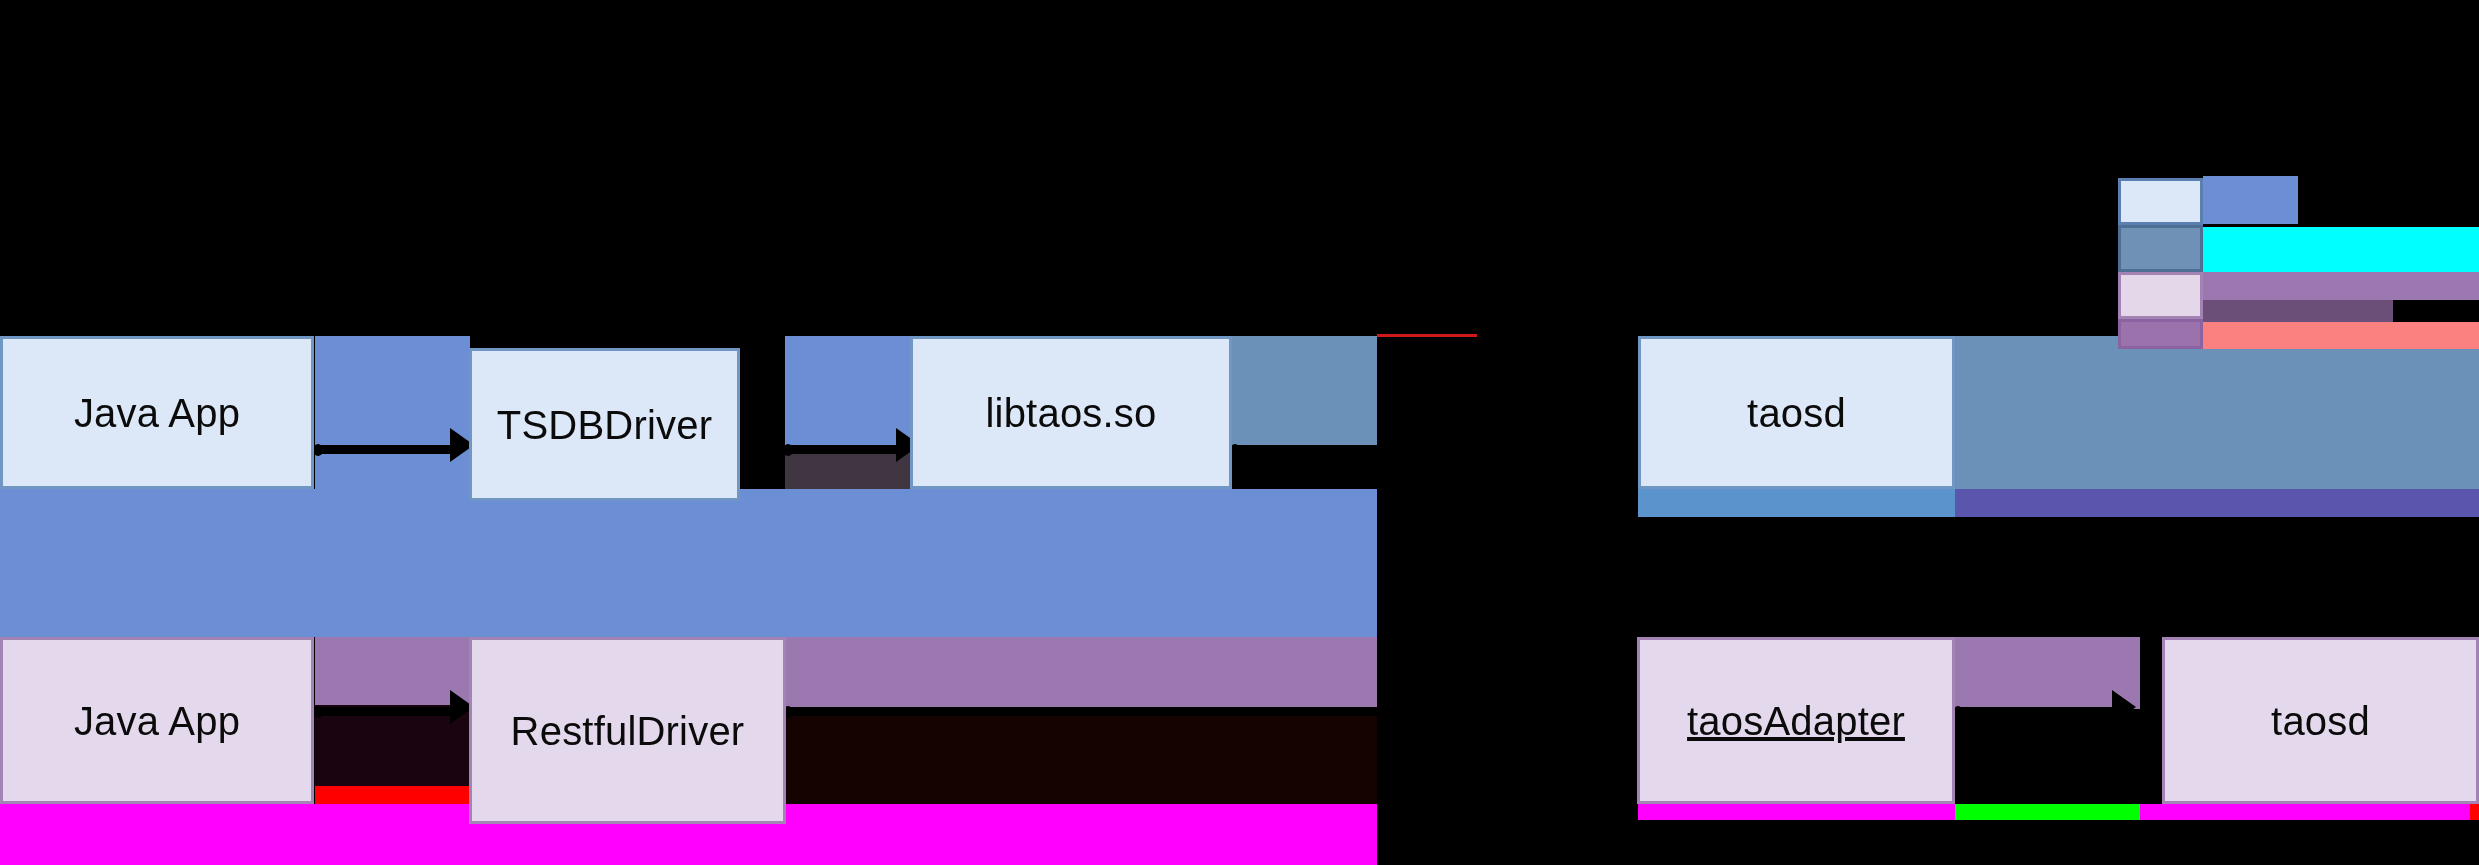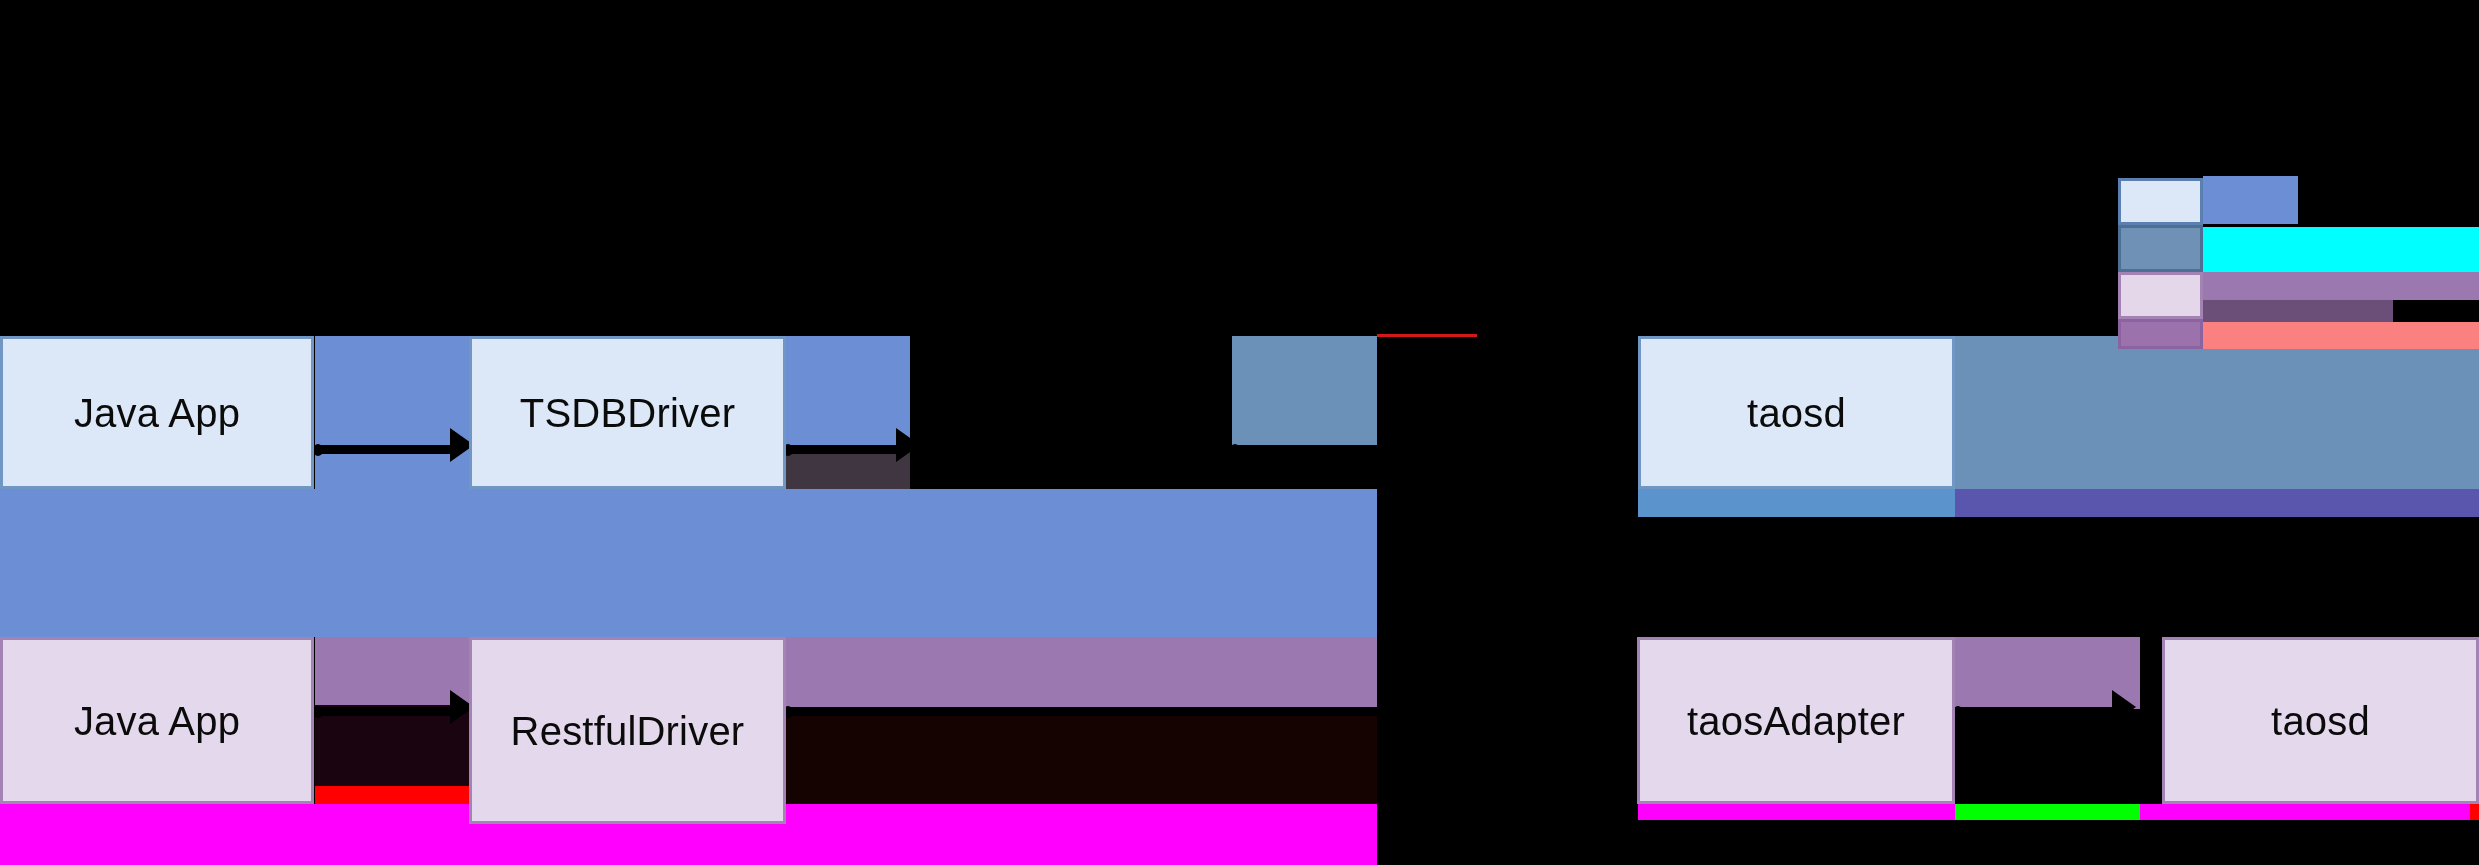--- a/index.html
+++ b/index.html
@@ -115,38 +115,41 @@
   <div class="arrow-head" style="left:1607px;top:690px;"></div>
 
   <div class="arrow-dot" style="left:1953px;top:706px;"></div>
   <div class="arrow-line" style="left:1958px;top:707px;width:160px;"></div>
   <div class="arrow-head" style="left:2112px;top:690px;"></div>
 
   <div class="node native" style="left:0px;top:336px;width:314px;height:153px;">
     <span>Java App</span>
   </div>
 
-  <div class="node native" style="left:469px;top:336px;width:317px;height:153px;align-items:center;">
+  <div class="node native" style="left:469px;top:348px;width:271px;height:153px;align-items:center;">
     <span>TSDBDriver</span>
   </div>
 
+  <div class="node native" style="left:910px;top:336px;width:322px;height:153px;">
+    <span>libtaos.so</span>
+  </div>
 
   <div class="node native" style="left:1638px;top:336px;width:317px;height:153px;">
     <span>taosd</span>
   </div>
 
   <div class="node rest" style="left:0px;top:637px;width:314px;height:167px;">
     <span>Java App</span>
   </div>
 
   <div class="node rest" style="left:469px;top:637px;width:317px;height:187px;">
     <span>RestfulDriver</span>
   </div>
 
-  <div class="node rest" style="left:1637px;top:637px;width:318px;height:167px;">
+  <div class="node rest" style="left:1637px;top:637px;width:318px;height:167px;text-decoration:underline;">
     <span>taosAdapter</span>
   </div>
 
   <div class="node rest" style="left:2162px;top:637px;width:317px;height:167px;">
     <span>taosd</span>
   </div>
 
 </div>
 
 </body></html>

